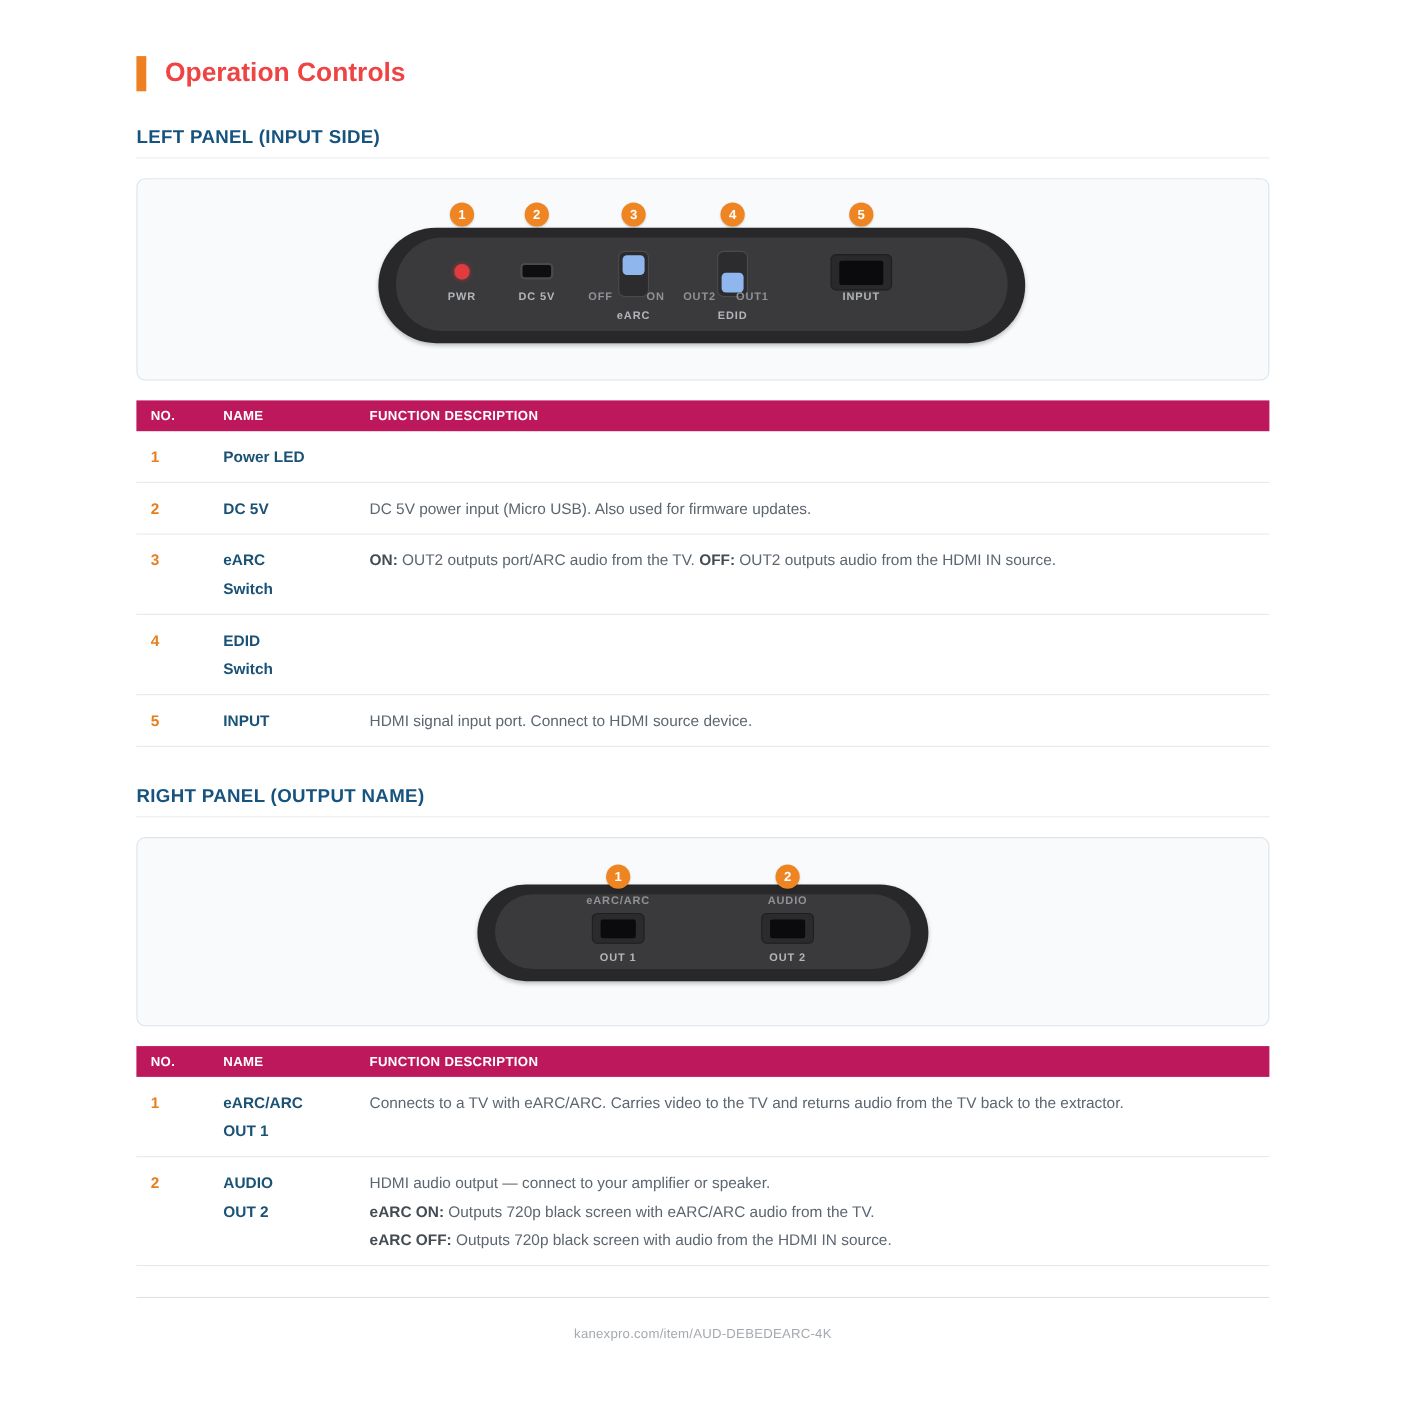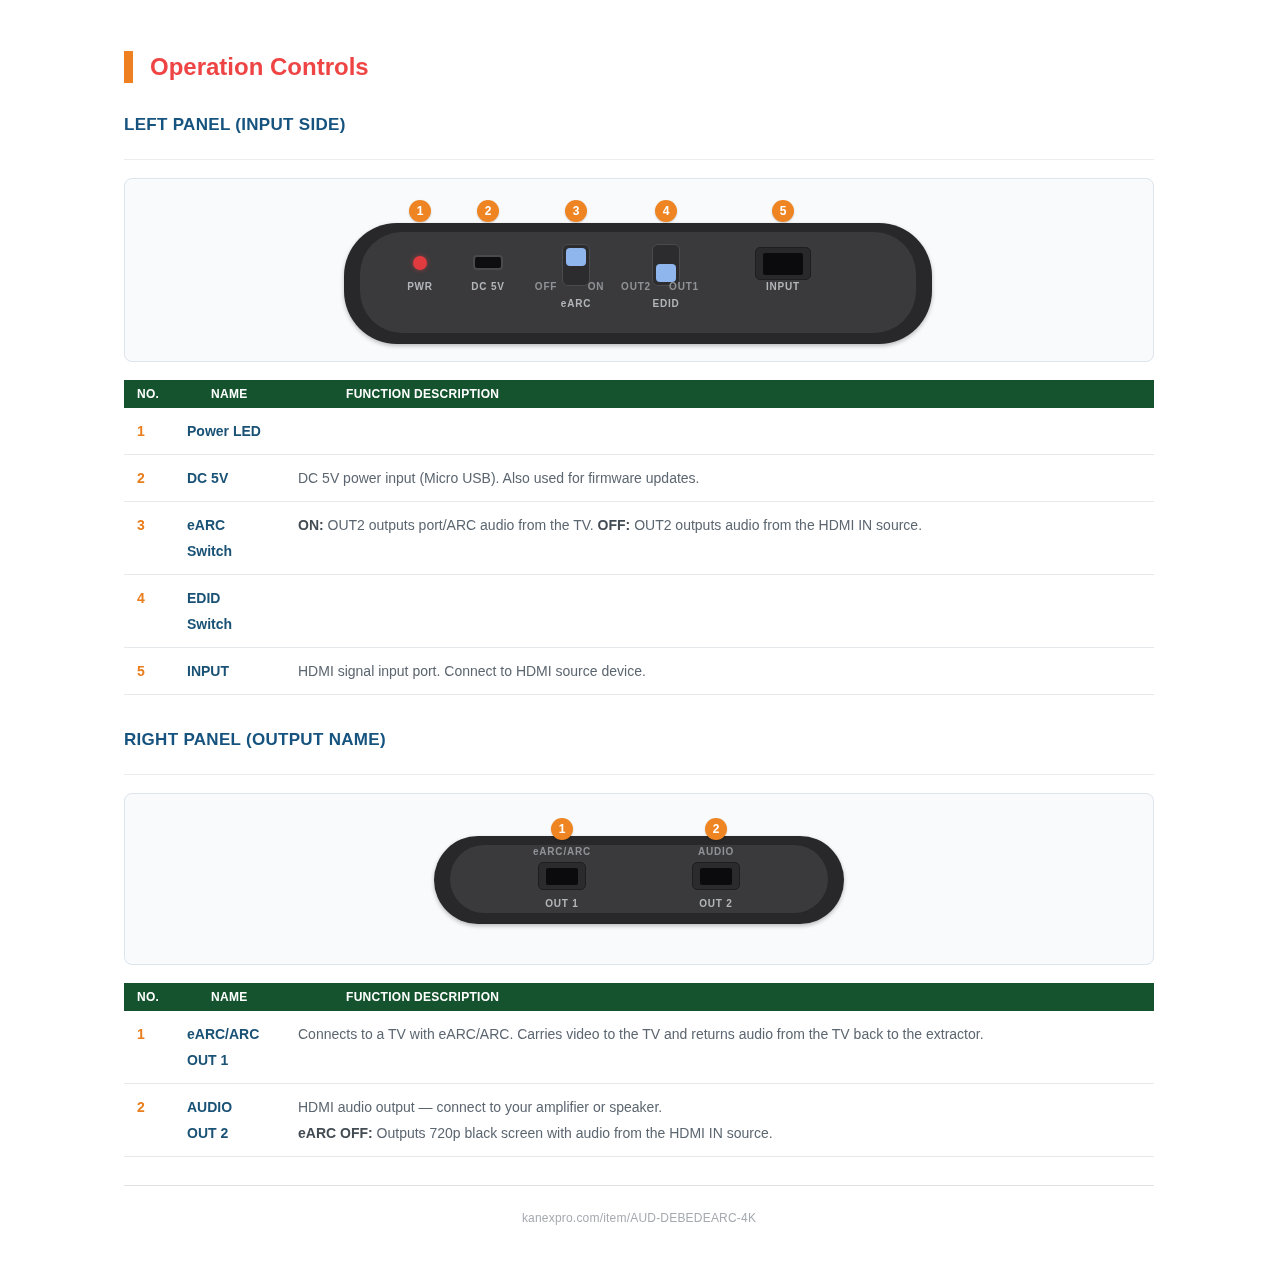--- a/index.html
+++ b/index.html
@@ -17,21 +17,21 @@
   .title-row { display:flex; align-items:center; height:34px; }
   .accent-bar { width:9px; height:32px; background:#EE8022; margin-right:17px; }
   .title-main { font-size:24px; font-weight:bold; color:#ef4444; }
   .title-model { font-size:24px; font-weight:normal; color:#9B9B9B; margin-left:10px; }
 
   
   .section-heading {
     margin-top:31px;
     font-size:17px; font-weight:bold; color:#16537F;
     letter-spacing:0.3px;
-    padding-bottom:24px;
+    padding-bottom:8px;
     border-bottom:1px solid #EBEDEF;
   }
 
   
   .card {
     margin-top:18px;
     background:#F8FAFC;
     border:1px solid #DCE4EC;
     border-radius:8px;
     position:relative;
@@ -50,21 +50,21 @@
     box-shadow:0 1px 2px rgba(0,0,0,0.18);
   }
   .card-left  .badge { top:21px; }
   .card-right .badge { top:24px; }
 
   .pill {
     position:absolute;
     background:#28282A;
     box-shadow:0 2px 4px rgba(0,0,0,0.25);
   }
-  .pill-left  { left:219px; top:44px; width:588px; height:121px; border-radius:53px; }
+  .pill-left  { left:219px; top:44px; width:588px; height:105px; border-radius:53px; }
   .pill-right { left:309px; top:42px; width:410px; height:88px;  border-radius:44px; }
   .pill-face {
     position:absolute; left:16px; right:16px; top:9px; bottom:11px;
     background:#3A3A3C; border-radius:42px;
   }
   .pill-right .pill-face { border-radius:36px; }
 
   .dev-el { position:absolute; transform:translateX(-50%); }
   .dlab {
     position:absolute; transform:translateX(-50%);
@@ -88,26 +88,26 @@
               display:flex; align-items:center; justify-content:center; }
   .hdmi-big .inner { width:40px; height:22px; background:#0B0B0D; border-radius:2px; }
   .hdmi-out { width:48px; height:28px; background:#2B2B2D;
               border:1px solid #1E1E20; border-radius:5px; top:26px;
               display:flex; align-items:center; justify-content:center; }
   .hdmi-out .inner { width:32px; height:17px; background:#0B0B0D; border-radius:2px; }
 
   
   .func-table { margin-top:18px; width:100%; }
   .thead {
-    display:flex; background:#14532d; color:#ffffff;
+    display:flex; background:#be185d; color:#ffffff;
     font-size:12px; font-weight:bold; letter-spacing:0.3px;
-    padding:7px 0 7px 0; align-items:center;gap:24px;
+    padding:7px 0 7px 0; align-items:center;
   }
   .c-no   { width:63px;  padding-left:13px; flex-shrink:0; }
-  .c-name { width:111px; flex-shrink:0; }
+  .c-name { width:133px; flex-shrink:0;margin-left:16px; }
   .c-desc { flex:1; padding-right:14px; }
   .trow {
     display:flex; padding:10px 0;
     border-bottom:1px solid #E6E9EC;
     font-size:14px; line-height:26px;
   }
   .trow .num  { color:#E87E1E; font-weight:bold; }
   .trow .name { color:#1A5276; font-weight:bold; }
   .trow .desc { color:#5C6670; }
   .trow .desc .b { font-weight:bold; color:#434B53; }
@@ -257,20 +257,21 @@
         </div>
       </div>
       <div class="trow">
         <div class="c-no num">2</div>
         <div class="c-name name">
           <div>AUDIO</div>
           <div>OUT 2</div>
         </div>
         <div class="c-desc desc">
           <div><span>HDMI audio output — connect to your amplifier or speaker.</span></div>
+          <div><span class="b">eARC ON:</span><span> Outputs 720p black screen with eARC/ARC audio from the TV.</span></div>
           <div><span class="b">eARC OFF:</span><span> Outputs 720p black screen with audio from the HDMI IN source.</span></div>
         </div>
       </div>
     </div>
 
   <div class="footer-spacer"></div>
   <div class="footer-text">kanexpro.com/item/AUD-DEBEDEARC-4K</div>
 
 </div>
 

